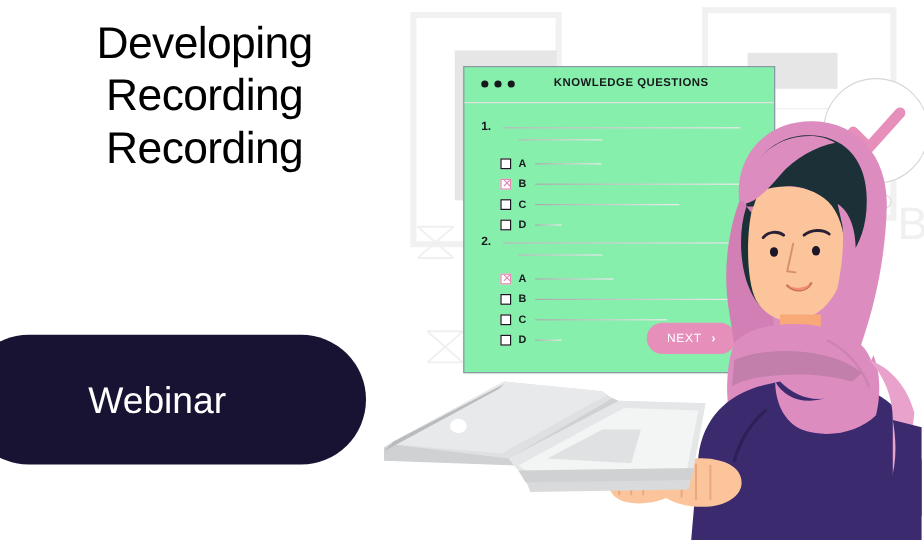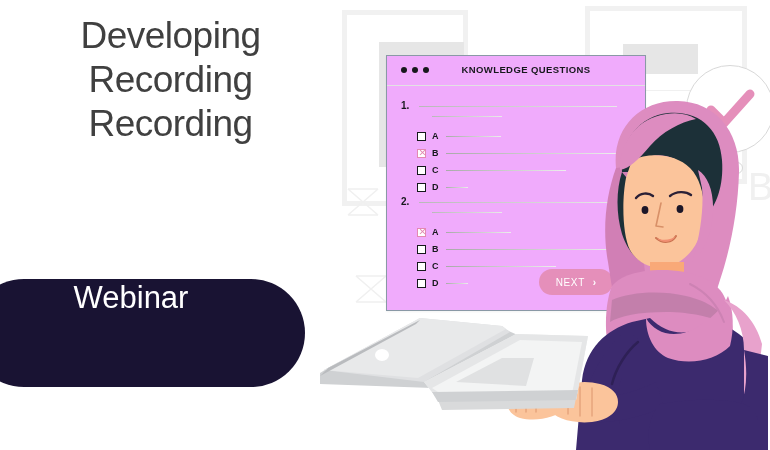--- a/index.html
+++ b/index.html
@@ -29,21 +29,21 @@
     left: 0; top: 14px;
     width: 310px;
     text-align: center;
     z-index: 40;
   }
   .title-line {
     display: block;
     font-size: 37px;
     line-height: 44px;
     font-weight: 400;
-    color: #404040;
+    color: #000000;
     letter-spacing: -0.5px;
     white-space: nowrap;
     padding-left: 31px;
   }
 
   #badge {
     position: absolute;
     left: -30px; top: 279px;
     width: 335px;
     height: 108px;
@@ -52,21 +52,21 @@
     z-index: 40;
   }
   #badge-inner {
     position: absolute;
     left: 30px; top: 0;
     width: 262px;
     height: 108px;
     display: flex;
     flex-direction: column;
     align-items: center;
-    justify-content: space-between;
+    justify-content: center;
   }
   .badge-line {
     display: block;
     color: #ffffff;
     font-size: 31px;
     line-height: 37px;
     font-weight: 400;
     white-space: nowrap;
   }
 
@@ -121,21 +121,21 @@
     background: #ffffff;
     border: 1px solid #d8d8d8;
     box-sizing: border-box;
   }
 
   
   #quiz-card {
     position: absolute;
     left: 66px; top: 55px;
     width: 260px; height: 256px;
-    background: #f0abfc;
+    background: #86efac;
     border: 1.5px solid #8a99a6;
     box-sizing: border-box;
     z-index: 10;
     box-shadow: 0 1px 2px rgba(0,0,0,0.05);
   }
   #card-head {
     position: relative;
     height: 29px;
     border-bottom: 1px solid #e2e2e2;
   }

